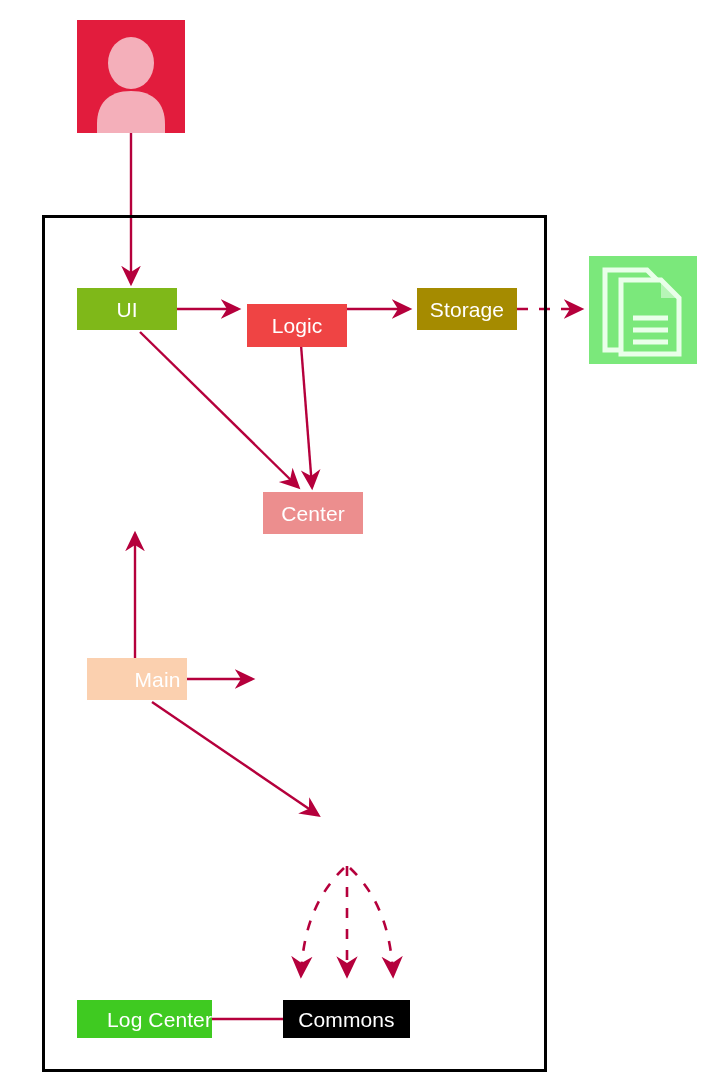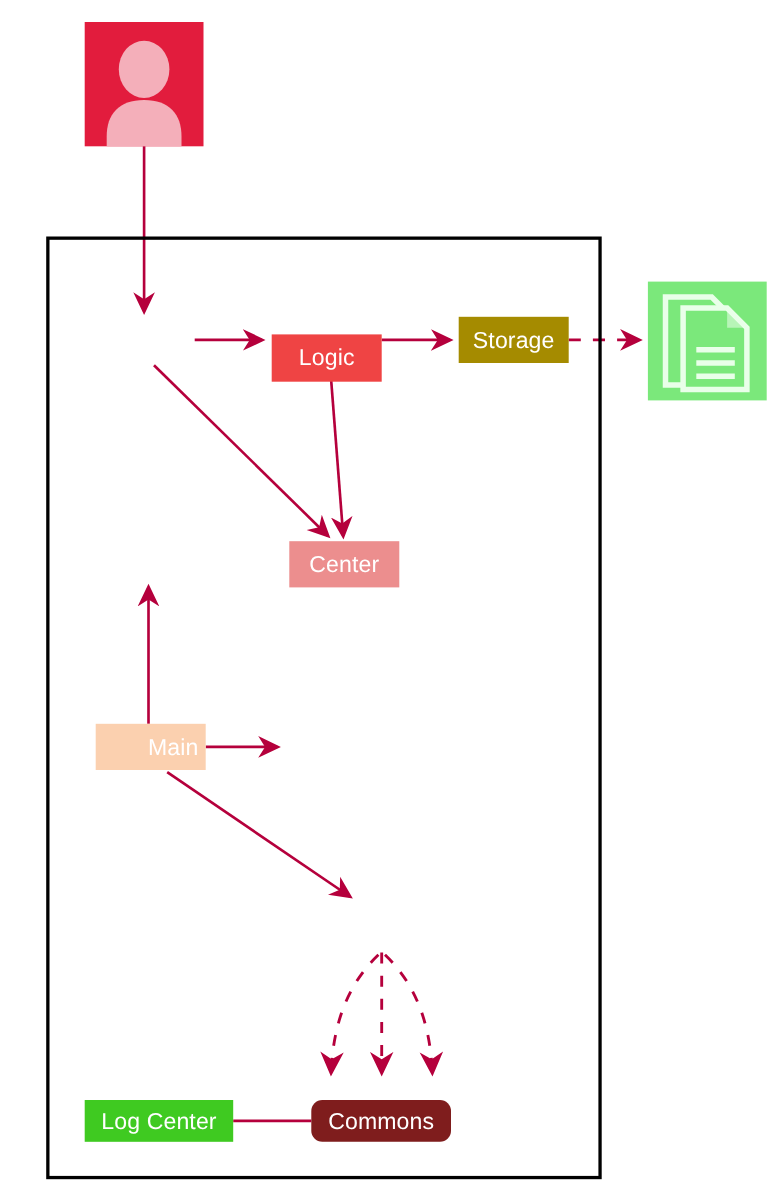--- a/index.html
+++ b/index.html
@@ -138,38 +138,41 @@
     <svg class="doc-icon" viewBox="0 0 108 108" xmlns="http://www.w3.org/2000/svg">
       <path d="M16,14 L58,14 L74,30 L74,94 L16,94 Z" fill="none" stroke="#E9FFE9" stroke-width="5"></path>
       <path d="M32,24 L72,24 L90,42 L90,98 L32,98 Z" fill="#7BE87B" stroke="#E9FFE9" stroke-width="5"></path>
       <path d="M72,24 L72,42 L90,42" fill="#E9FFE9" opacity="0.55"></path>
       <line x1="44" y1="62" x2="79" y2="62" stroke="#E9FFE9" stroke-width="5"></line>
       <line x1="44" y1="74" x2="79" y2="74" stroke="#E9FFE9" stroke-width="5"></line>
       <line x1="44" y1="86" x2="79" y2="86" stroke="#E9FFE9" stroke-width="5"></line>
     </svg>
   </div>
 
+  <div class="node" style="left:77px; top:288px; width:100px; height:42px; background:#7FB819;">
+    <span>UI</span>
+  </div>
 
   <div class="node" style="left:247px; top:304px; width:100px; height:43px; background:#ef4444;">
     <span>Logic</span>
   </div>
 
   <div class="node" style="left:417px; top:288px; width:100px; height:42px; background:#A58B00;">
     <span>Storage</span>
   </div>
 
   <div class="node" style="left:263px; top:492px; width:100px; height:42px; background:#EC8E8E;">
     <span>Center</span>
   </div>
 
   <div class="node" style="left:87px; top:658px; width:100px; height:42px; background:#FBD0AF;padding-left:41px;">
     <span>Main</span>
   </div>
 
-  <div class="node" style="left:77px; top:1000px; width:135px; height:38px; background:#3FCA21;">
+  <div class="node" style="left:77px; top:1000px; width:135px; height:38px; background:#3FCA21;justify-content:flex-end;">
     <span>Log Center</span>
   </div>
 
-  <div class="node" style="left:283px; top:1000px; width:127px; height:38px; background:#7f1d1d;border-radius:10px;">
+  <div class="node" style="left:283px; top:1000px; width:127px; height:38px; background:#000000;">
     <span>Commons</span>
   </div>
 
 </div>
 
 </body></html>

